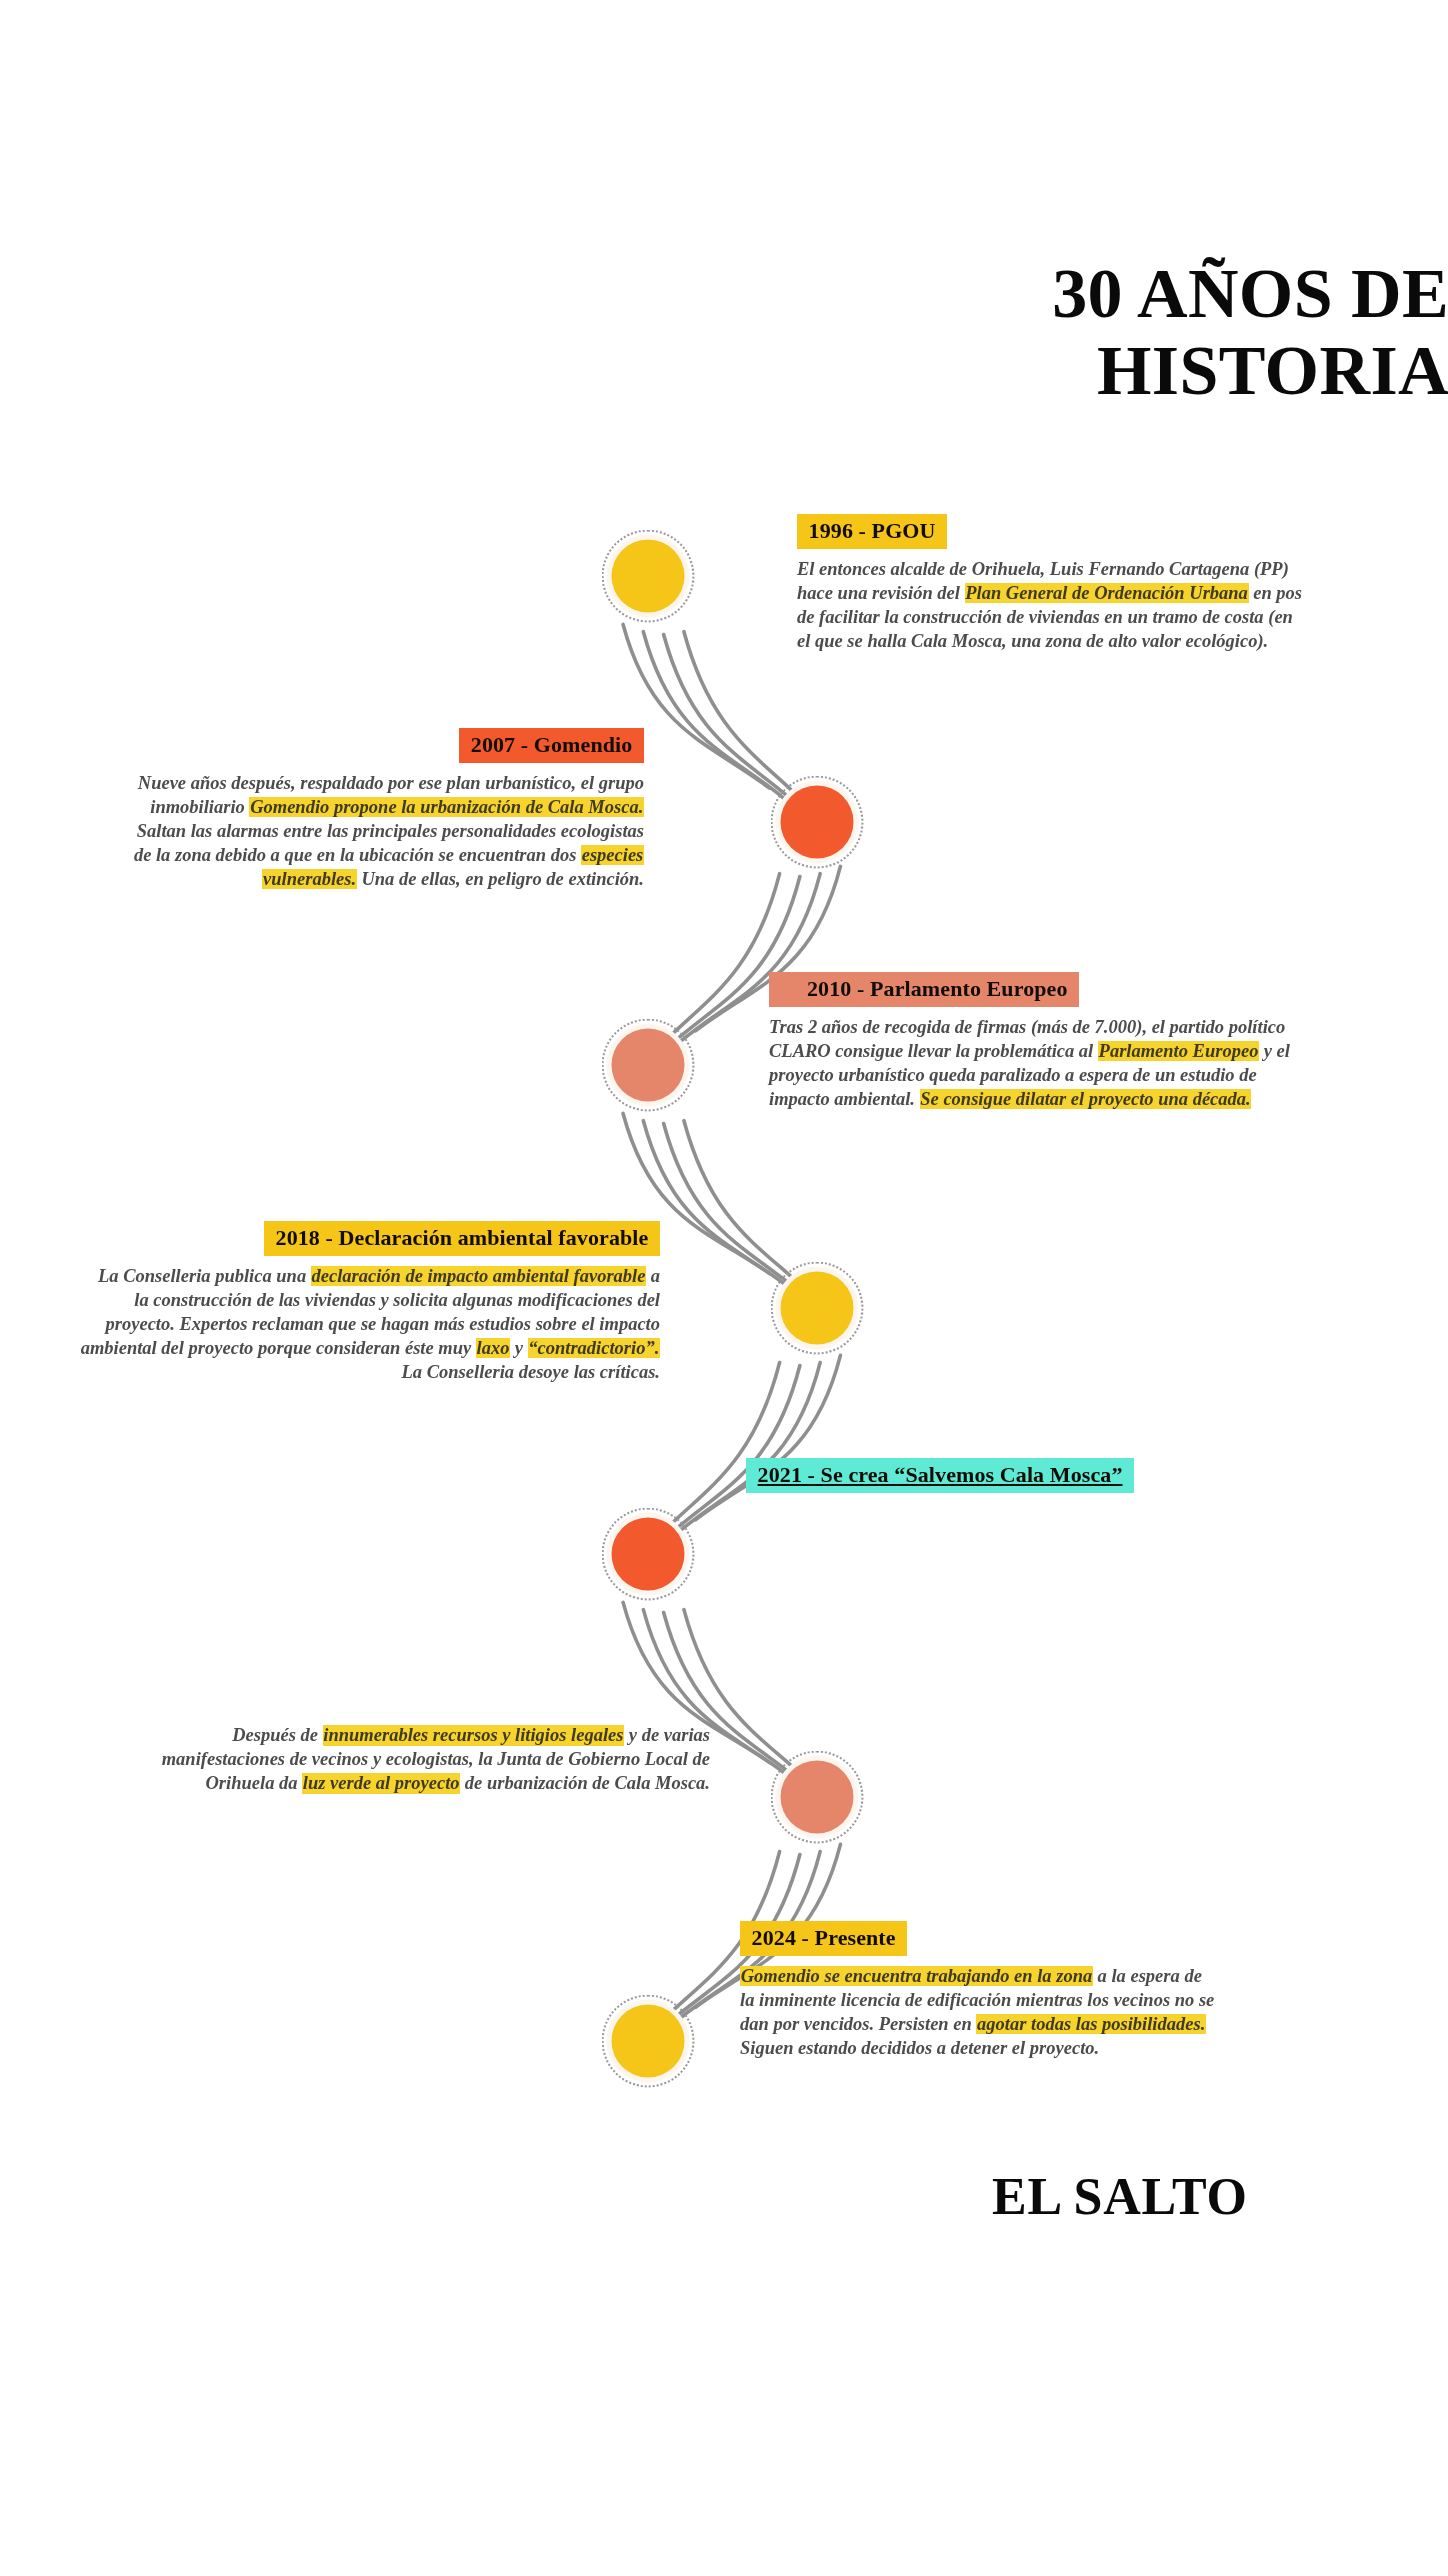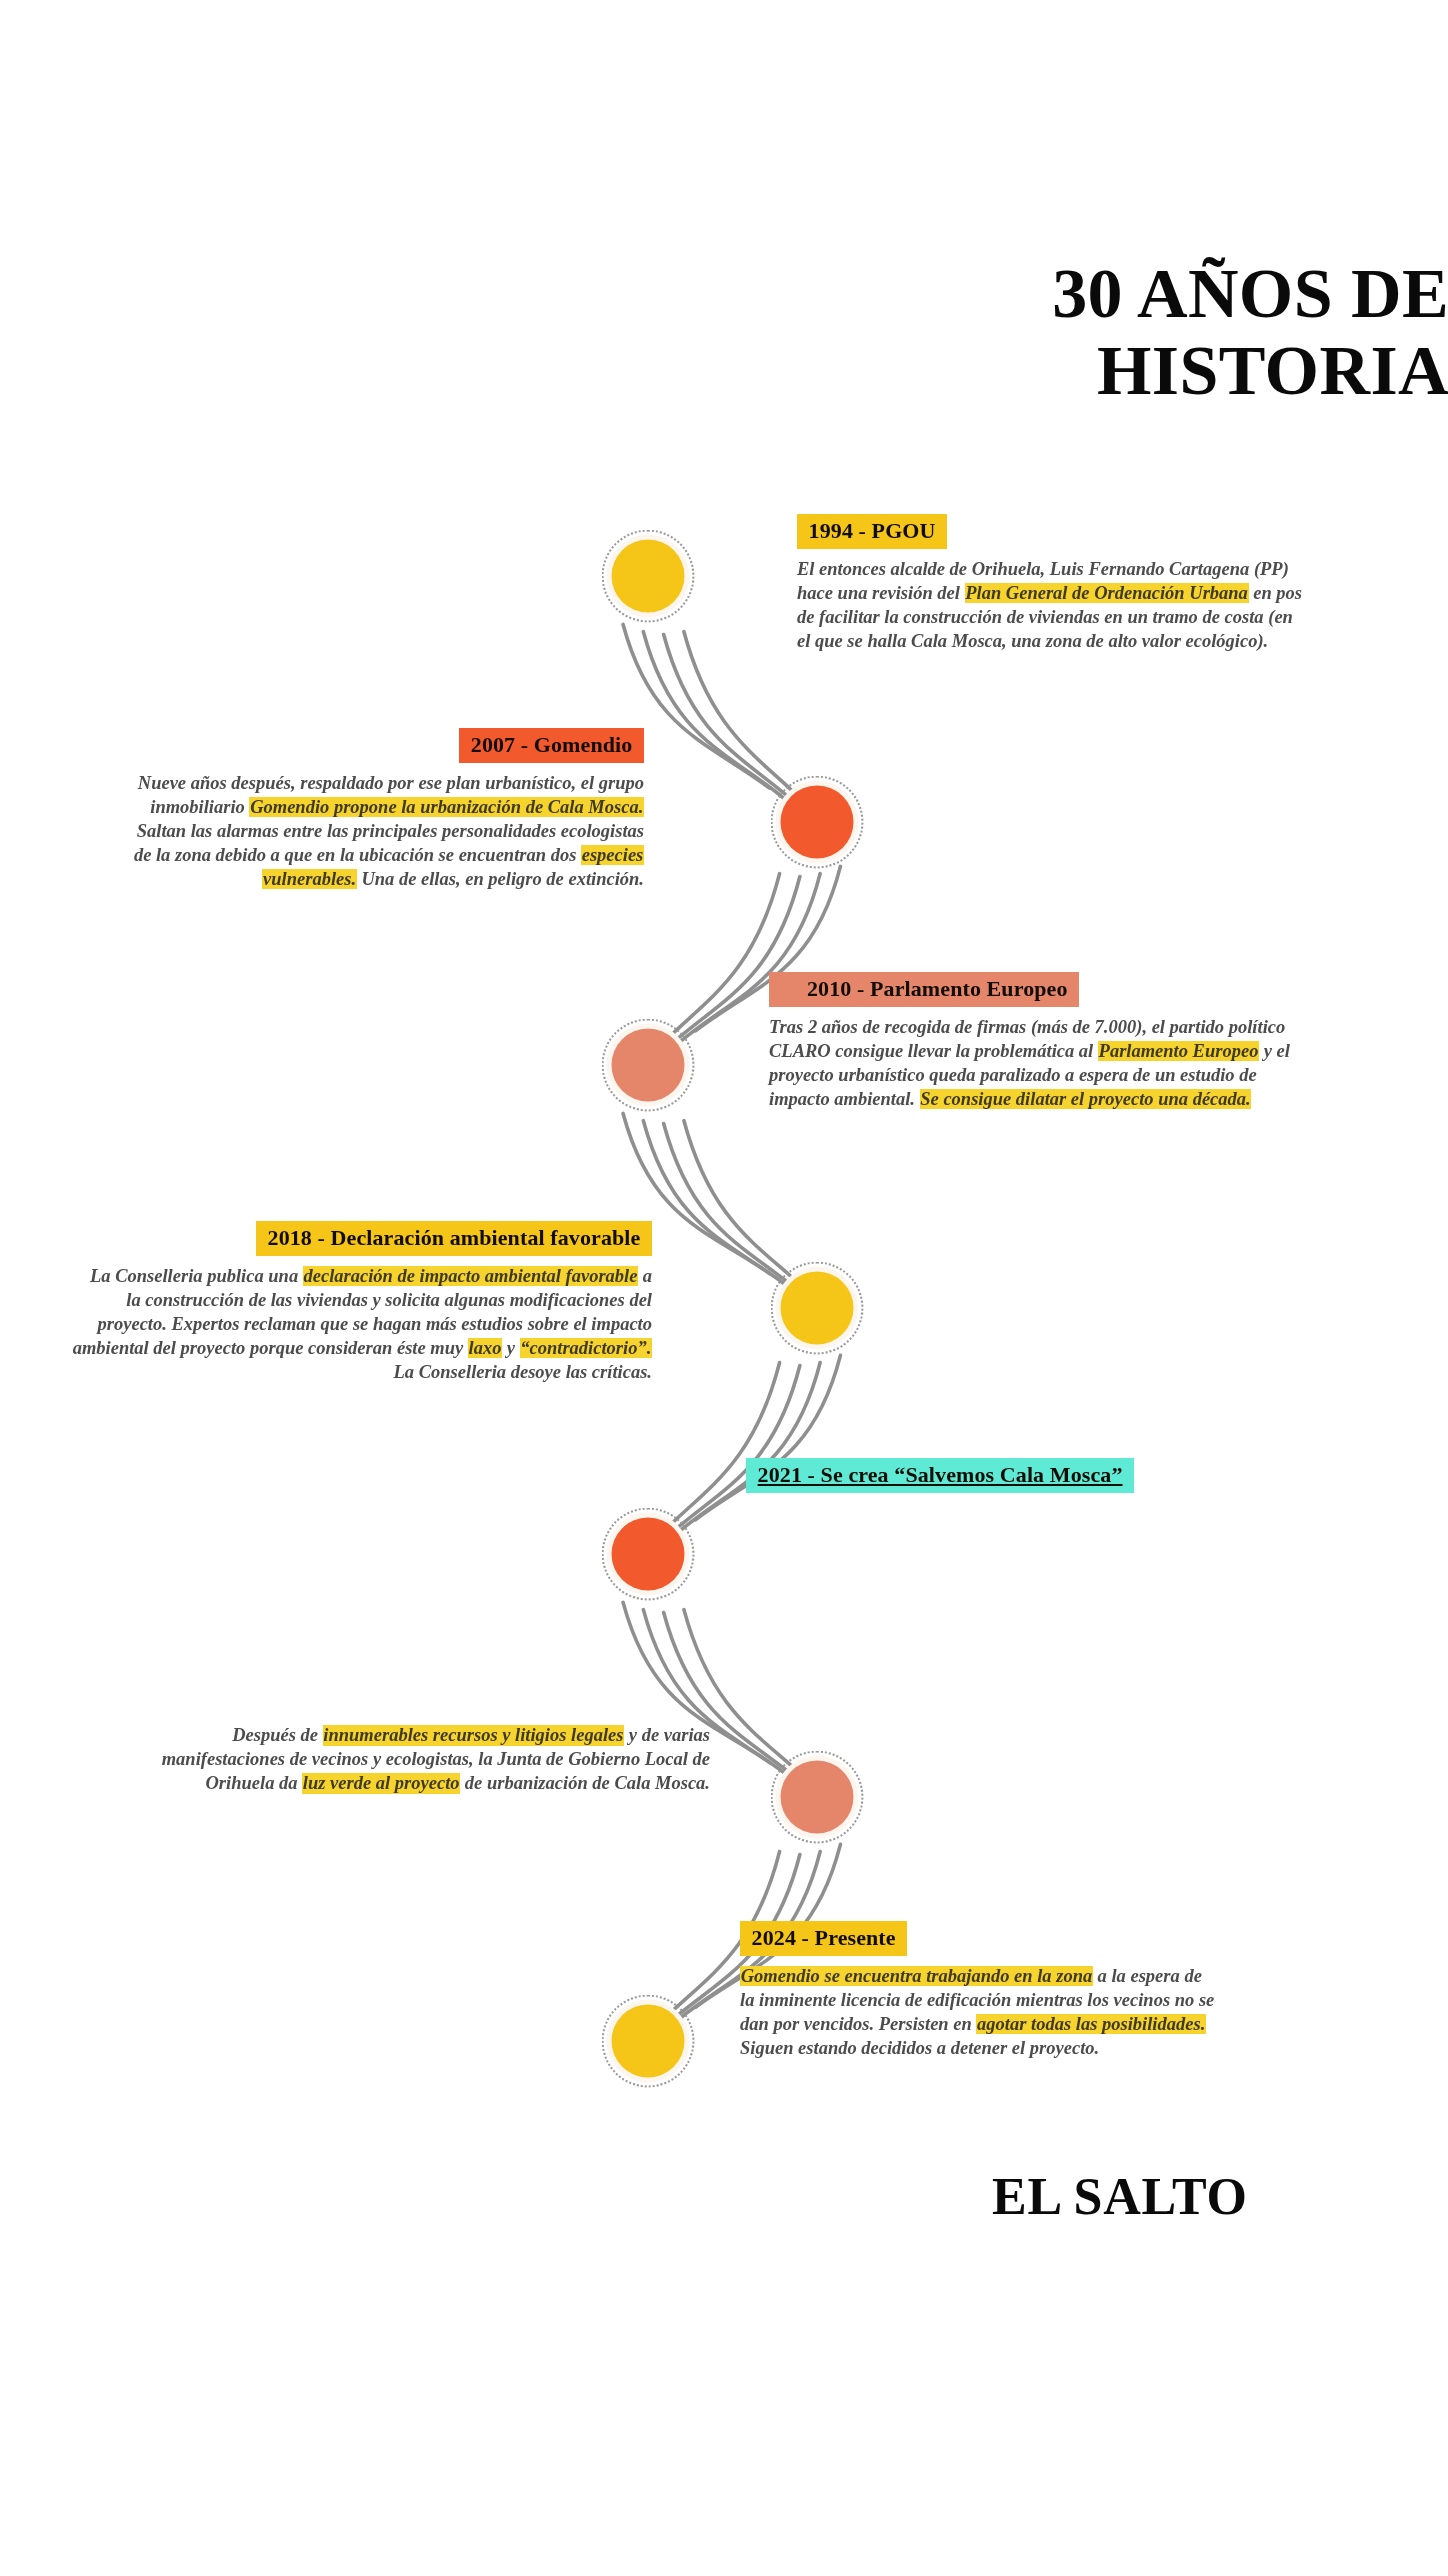--- a/index.html
+++ b/index.html
@@ -197,37 +197,37 @@
   <span class="ring-white"></span>
   <span class="dot" style="background:#E5866B;"></span>
 </div>
 <div class="node" style="left:648px; top:2041px;">
   <span class="ring-dotted"></span>
   <span class="ring-white"></span>
   <span class="dot" style="background:#F5C518;"></span>
 </div>
 
 <div class="entry align-left" style="left:797px; top:514px; width:507px;">
-  <span class="badge" style="background:#F5C518;">1994 - PGOU</span>
+  <span class="badge" style="background:#F5C518;">1996 - PGOU</span>
   <div class="body-text">El entonces alcalde de Orihuela, Luis Fernando Cartagena (PP) hace una revisión del <span class="hl">Plan General de Ordenación Urbana</span> en pos de facilitar la construcción de viviendas en un tramo de costa (en el que se halla Cala Mosca, una zona de alto valor ecológico).</div>
 </div>
 
 <div class="entry align-right" style="left:130px; top:728px; width:514px;">
   <div class="badge-right-wrap">
     <span class="badge" style="background:#F25A2E;">2007 - Gomendio</span>
   </div>
   <div class="body-text">Nueve años después, respaldado por ese plan urbanístico, el grupo inmobiliario <span class="hl">Gomendio propone la urbanización de Cala Mosca.</span> Saltan las alarmas entre las principales personalidades ecologistas de la zona debido a que en la ubicación se encuentran dos <span class="hl">especies vulnerables.</span> Una de ellas, en peligro de extinción.</div>
 </div>
 
 <div class="entry align-left" style="left:769px; top:972px; width:551px;">
   <span class="badge" style="background:#E5866B;padding-left:38px;">2010 - Parlamento Europeo</span>
   <div class="body-text">Tras 2 años de recogida de firmas (más de 7.000), el partido político CLARO consigue llevar la problemática al <span class="hl">Parlamento Europeo</span> y el proyecto urbanístico queda paralizado a espera de un estudio de impacto ambiental. <span class="hl">Se consigue dilatar el proyecto una década.</span></div>
 </div>
 
-<div class="entry align-right" style="left:72px; top:1221px; width:580px;">
+<div class="entry align-right" style="left:80px; top:1221px; width:580px;">
   <div class="badge-right-wrap">
     <span class="badge" style="background:#F5C518;">2018 - Declaración ambiental favorable</span>
   </div>
   <div class="body-text">La Conselleria publica una <span class="hl">declaración de impacto ambiental favorable</span> a la construcción de las viviendas y solicita algunas modificaciones del proyecto. Expertos reclaman que se hagan más estudios sobre el impacto ambiental del proyecto porque consideran éste muy <span class="hl">laxo</span> y <span class="hl">“contradictorio”.</span> La Conselleria desoye las críticas.</div>
 </div>
 
 <div class="entry align-left" style="left:746px; top:1458px; width:507px;">
   <span class="badge" style="background:#5eead4;text-decoration:underline;">2021 - Se crea “Salvemos Cala Mosca”</span>
 </div>
 

